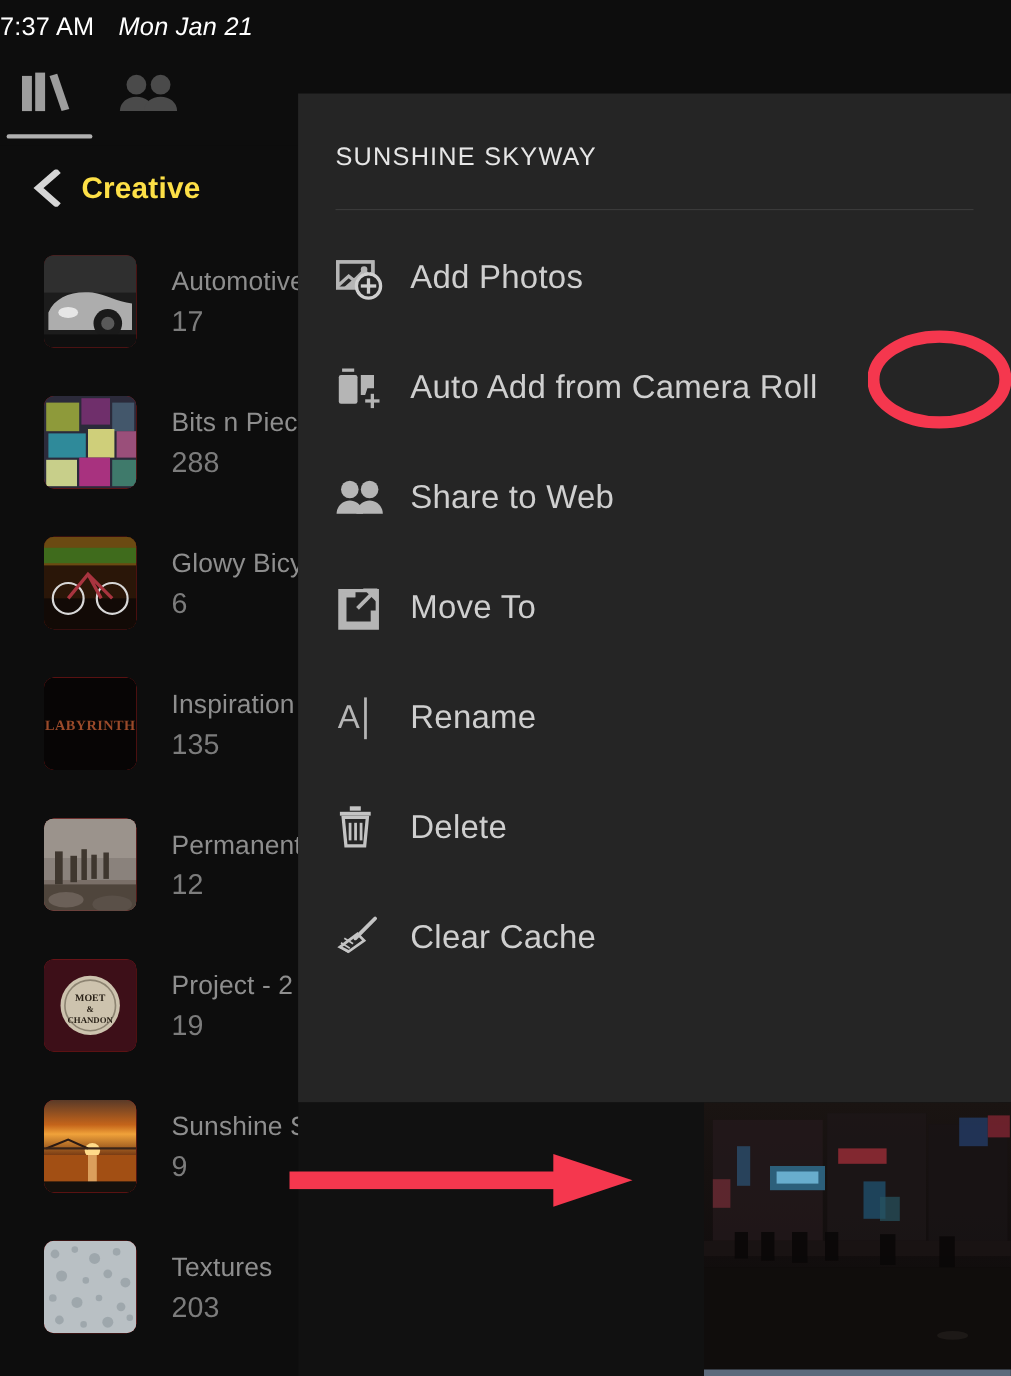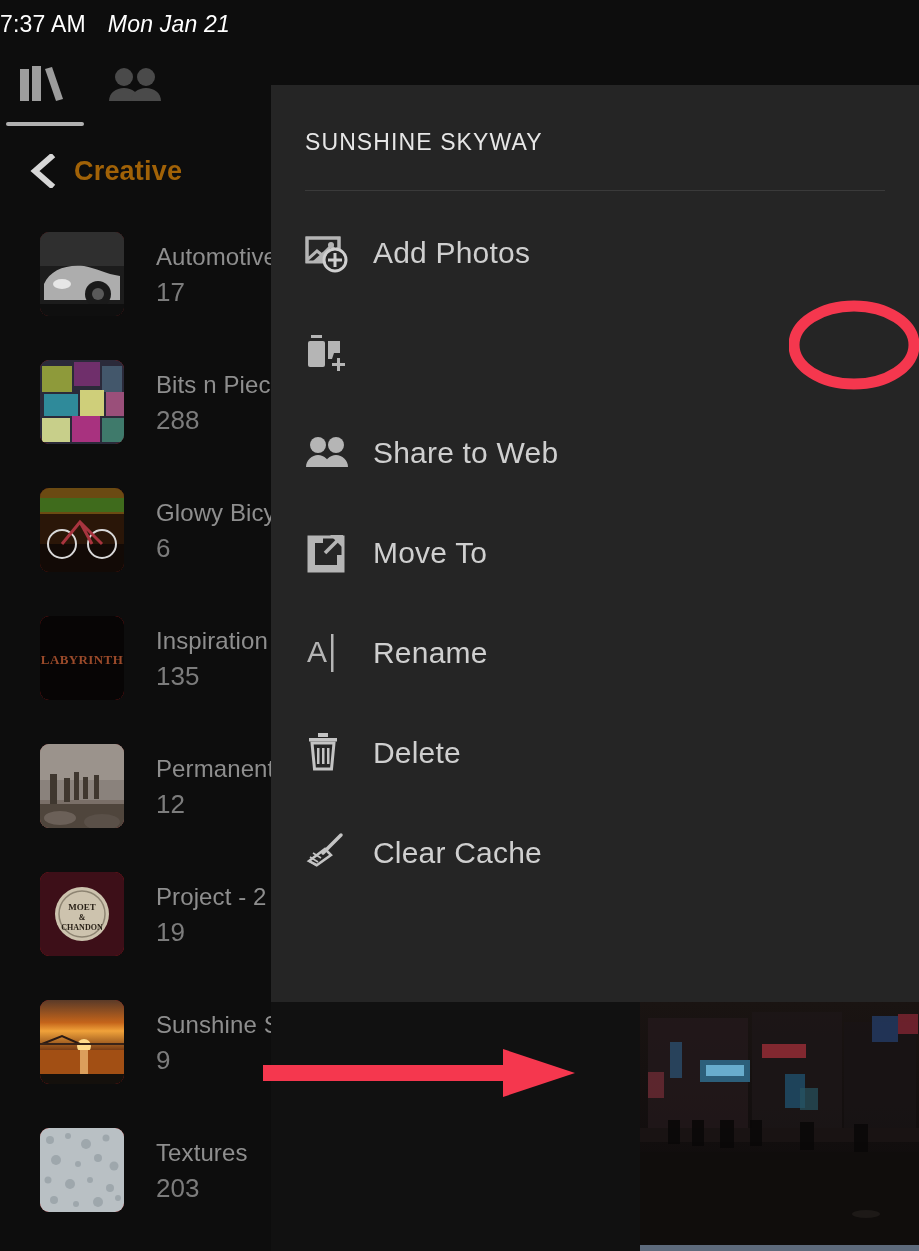--- a/index.html
+++ b/index.html
@@ -39,21 +39,21 @@
   .sidebar {
     position: absolute; left: 0; top: 132px; width: 271px; height: 1119px;
     background: #0d0d0d; overflow: hidden;
   }
   .sidebar-header {
     position: relative; height: 78px; display: flex; align-items: center;
     padding-left: 30px; gap: 18px;
   }
   .back-chevron { width: 26px; height: 34px; display: block; }
   .sidebar-title {
-    color: #a16207; font-size: 27px; font-weight: 600; letter-spacing: .2px;
+    color: #fde047; font-size: 27px; font-weight: 600; letter-spacing: .2px;
   }
   .album-list { position: relative; }
   .album-row {
     position: relative; height: 128px; display: flex; align-items: center;
     padding-left: 40px;
   }
   .album-thumb {
     width: 84px; height: 84px; border-radius: 9px; flex: 0 0 auto;
     overflow: hidden; position: relative; background: #b91c1c;
   }
@@ -429,20 +429,21 @@
       <div class="menu-item">
         <span class="mi-icon">
           <svg width="46" height="44" viewBox="0 0 46 44">
             <rect x="6" y="4" width="11" height="3" fill="#b5b5b5"></rect>
             <rect x="3" y="10" width="17" height="26" rx="2" fill="#b5b5b5"></rect>
             <path d="M23 10h12v12h-6l-2 6h-4z" fill="#b5b5b5"></path>
             <rect x="32" y="27" width="3" height="13" fill="#b5b5b5"></rect>
             <rect x="27" y="32" width="13" height="3" fill="#b5b5b5"></rect>
           </svg>
         </span>
+        <span class="mi-label">Auto Add from Camera Roll</span>
         <span class="mi-right">
           <span class="toggle">
             <span class="knob"></span>
           </span>
         </span>
       </div>
 
 
       <div class="menu-item">
         <span class="mi-icon">

